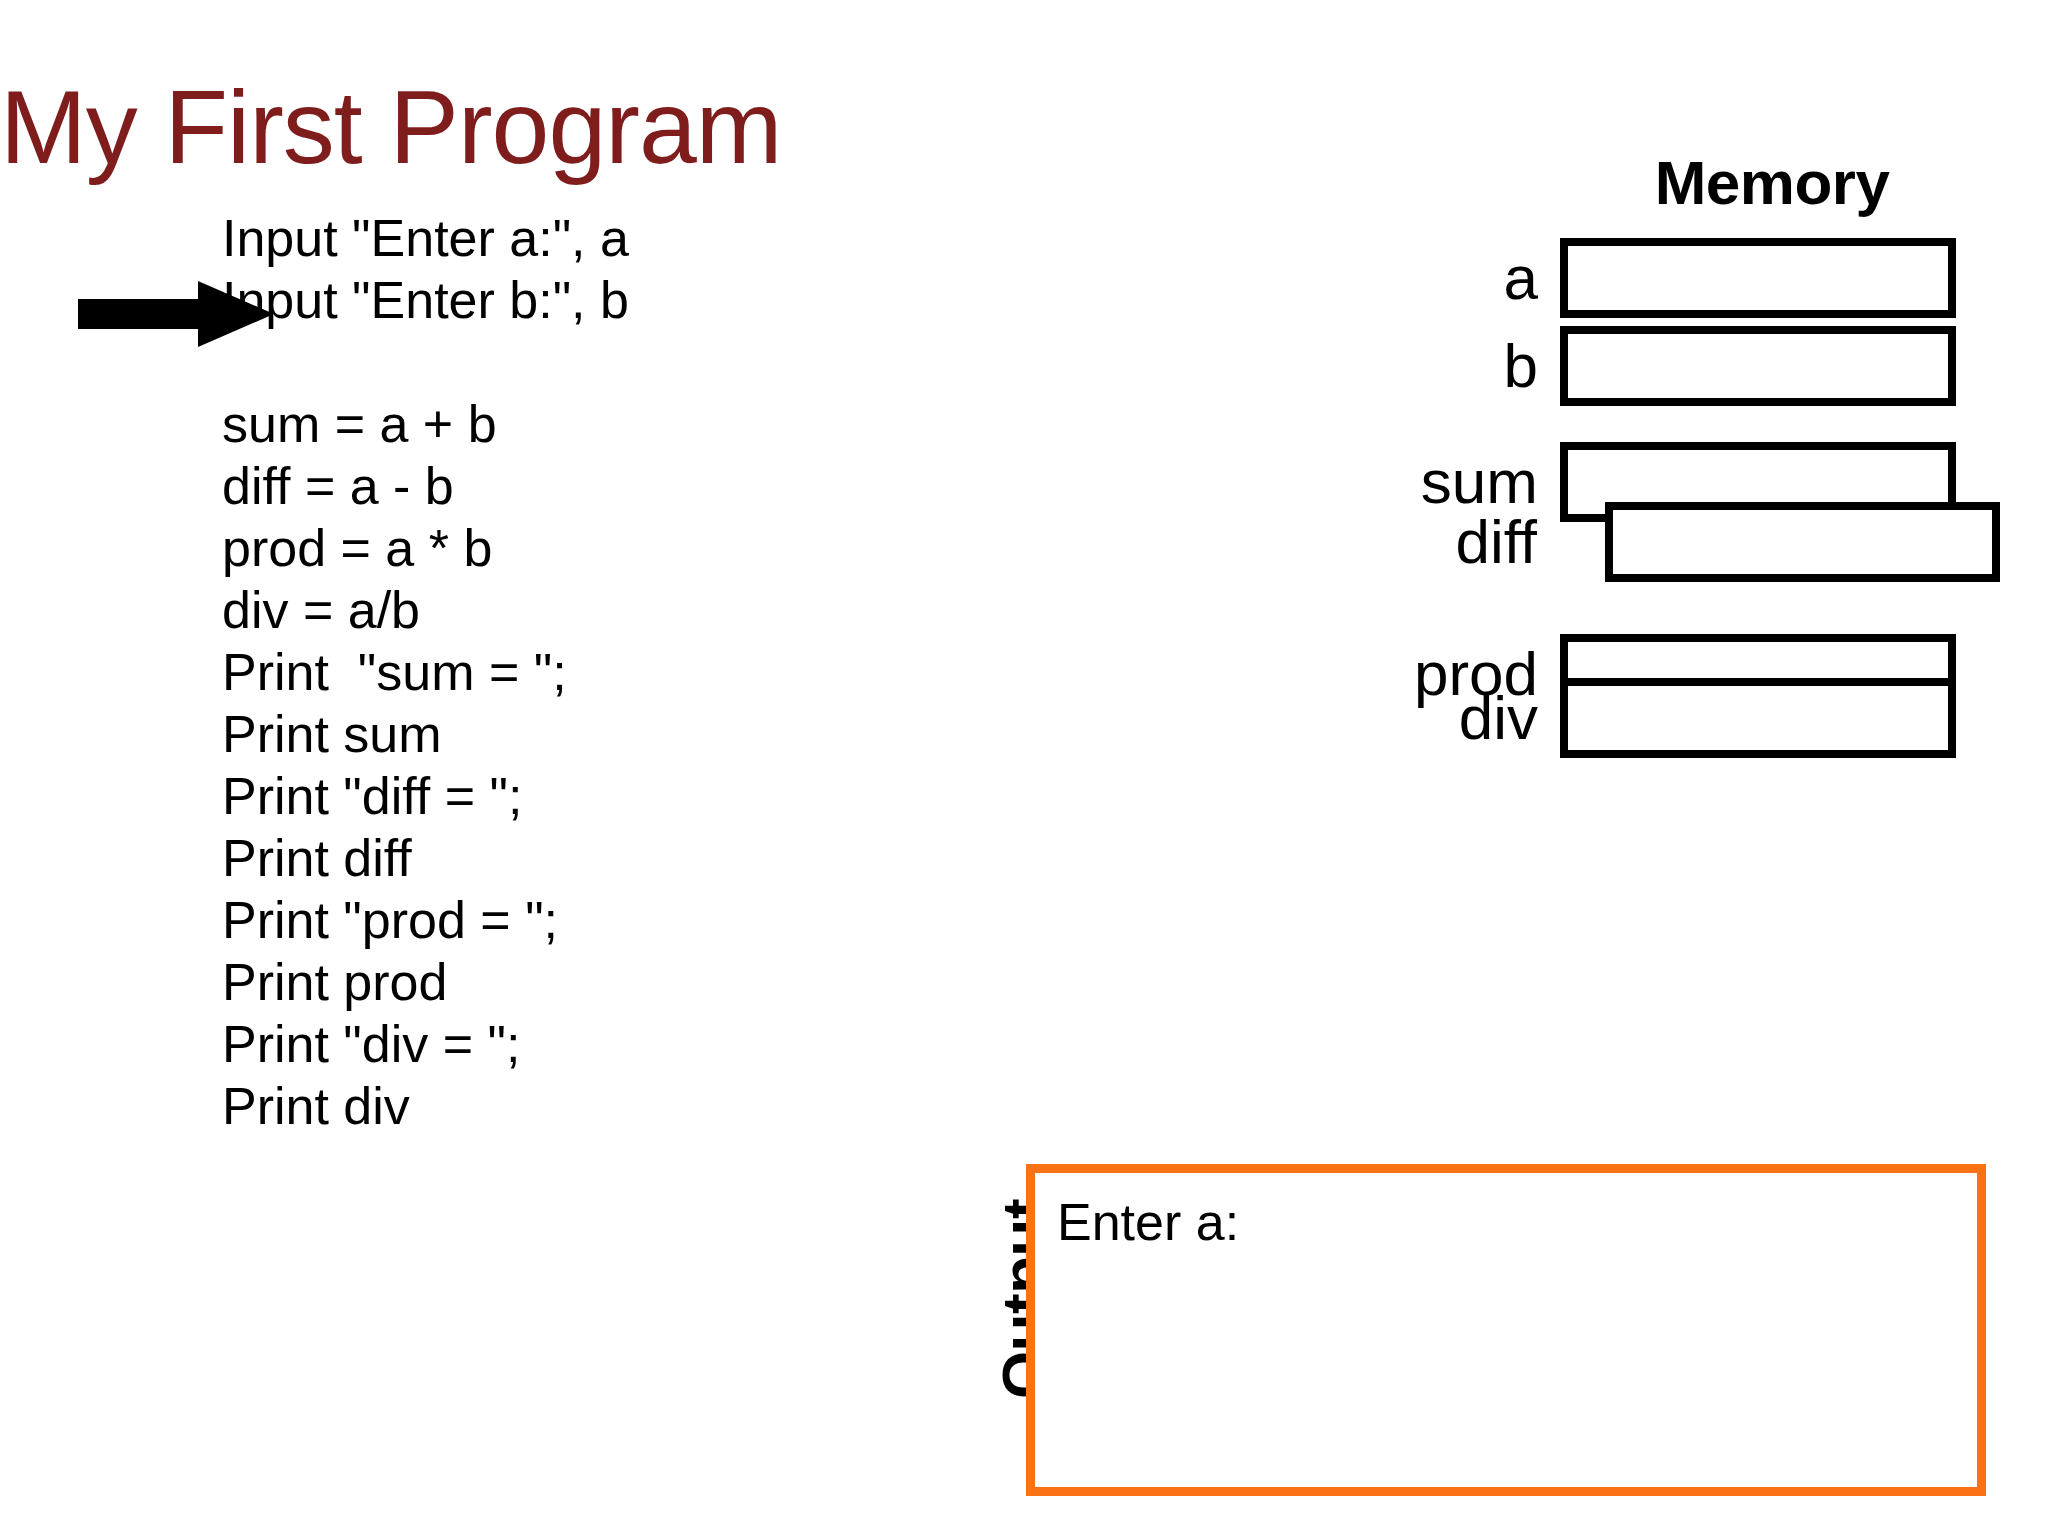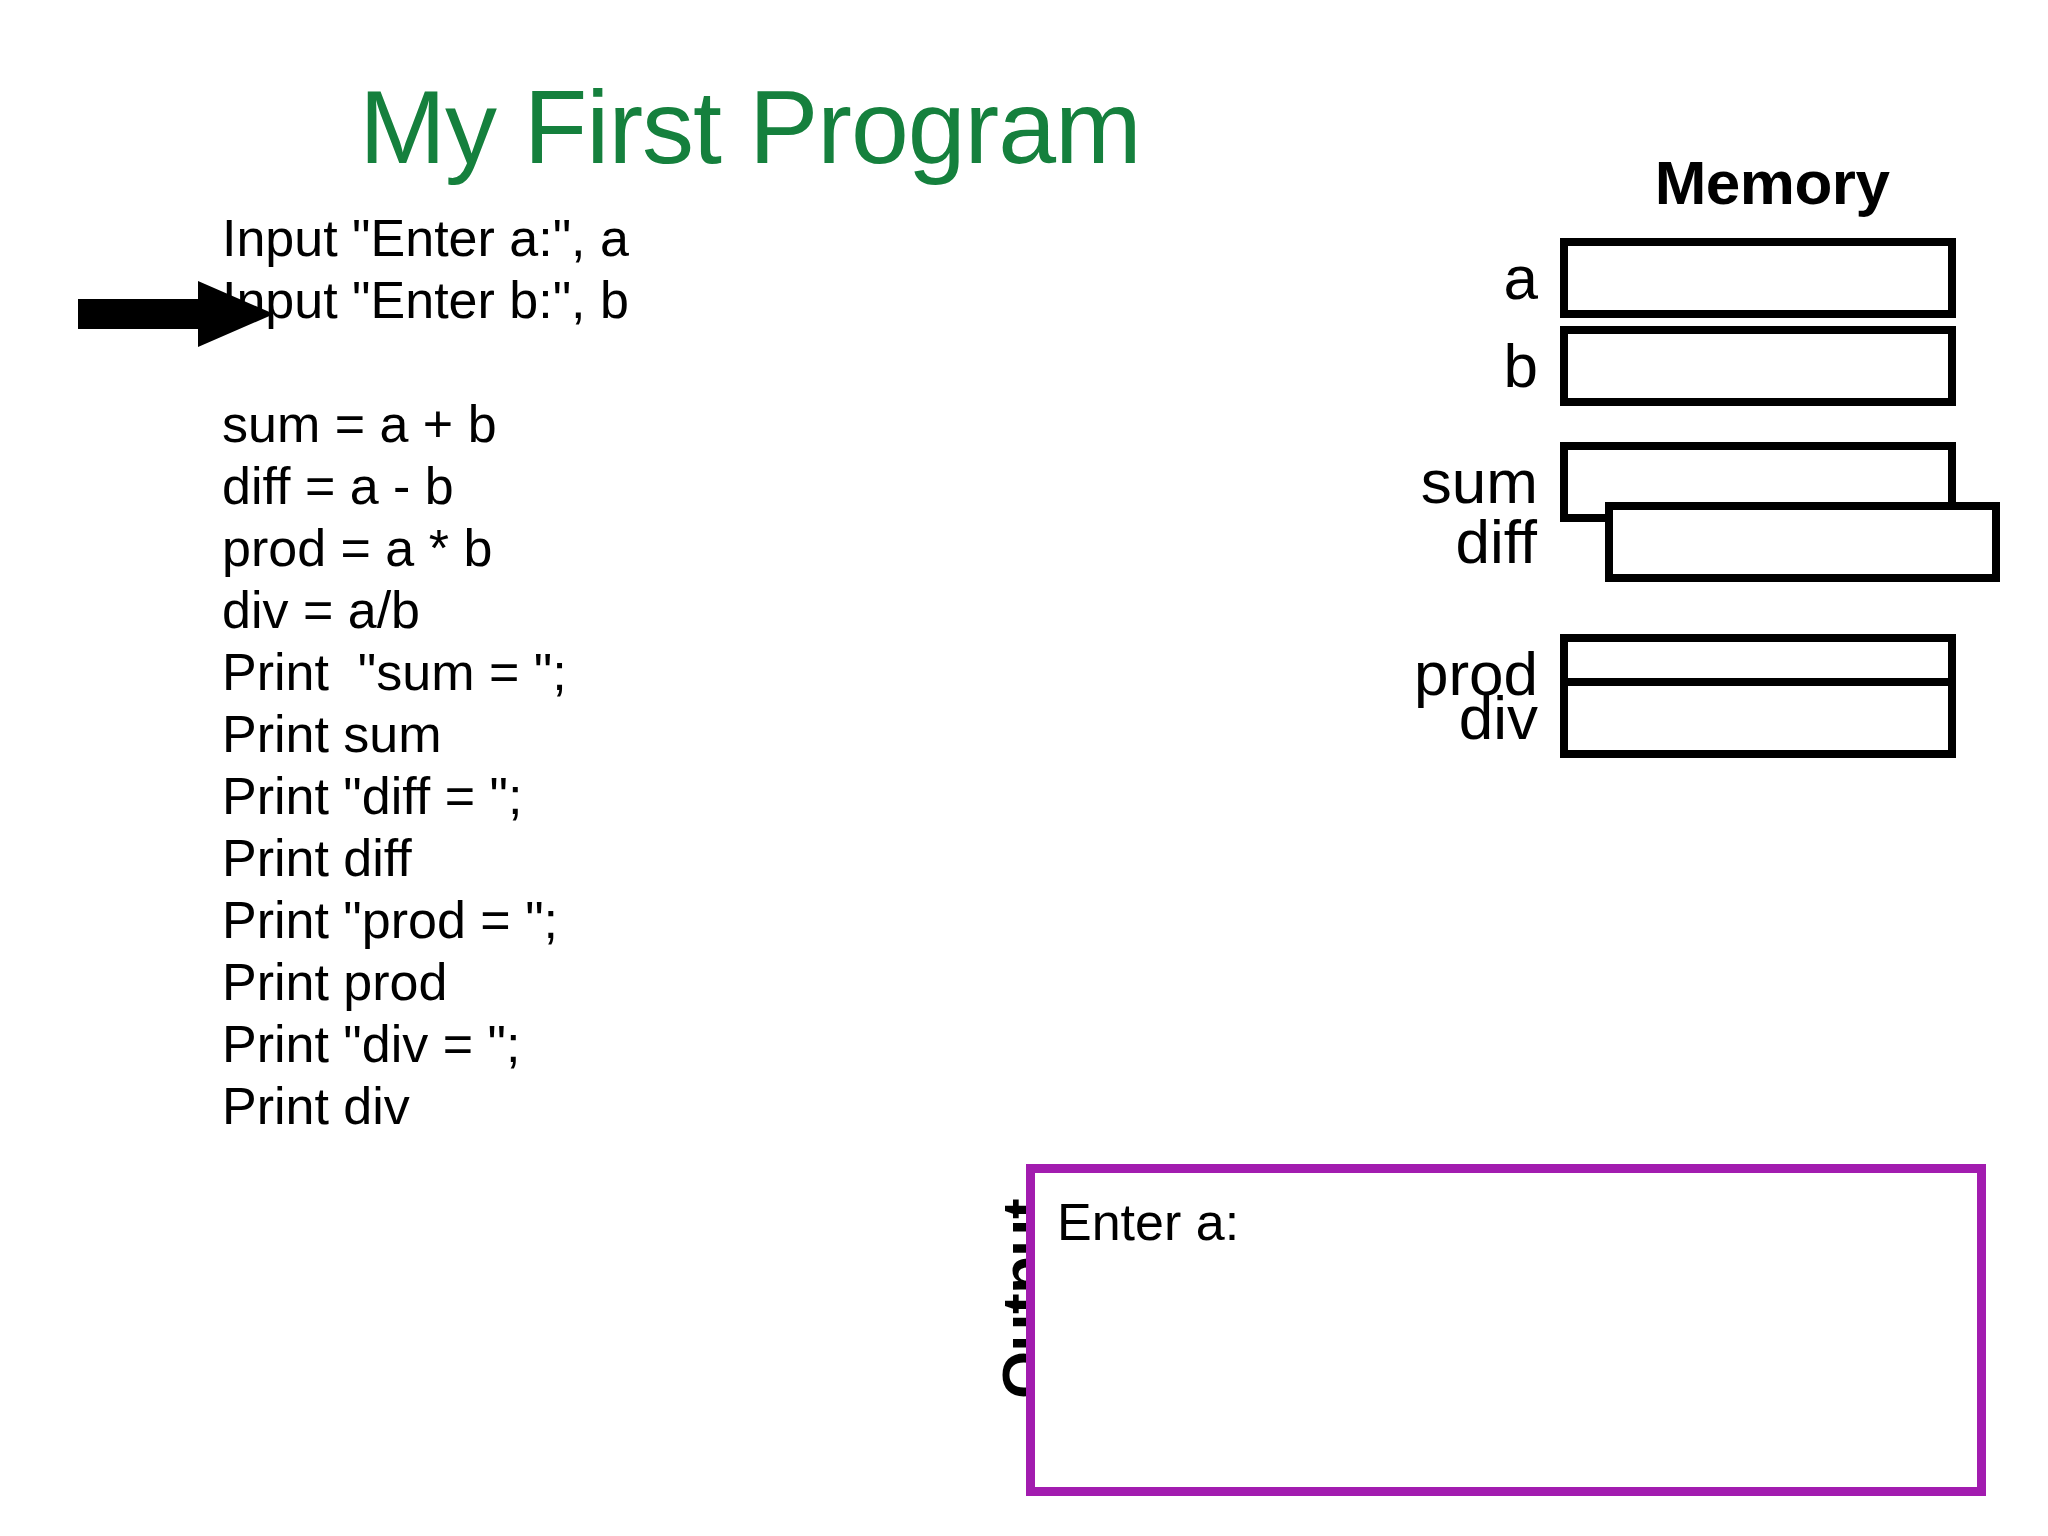--- a/index.html
+++ b/index.html
@@ -16,27 +16,26 @@
     font-family: "Liberation Sans", sans-serif;
     color: #000000;
   }
 
   
   #page-title {
     position: absolute;
     left: 0;
     top: 72px;
     width: 1500px;
-    text-align: center;
     font-size: 104px;
     line-height: 110px;
     font-weight: 400;
     letter-spacing: -1px;
     white-space: nowrap;
-    color: #15803d;
+    color: #7f1d1d;
   }
 
   
   #step-arrow {
     position: absolute;
     left: 78px;
     top: 281px;
     width: 196px;
     height: 66px;
   }
@@ -128,21 +127,21 @@
     transform: rotate(-90deg);
     transform-origin: center center;
     white-space: nowrap;
   }
   #output-box {
     position: absolute;
     left: 86px;
     top: 4px;
     width: 960px;
     height: 332px;
-    border: 9px solid #a21caf;
+    border: 9px solid #f97316;
     box-sizing: border-box;
     background: #ffffff;
     padding: 18px 22px;
   }
   .output-line {
     font-size: 52px;
     line-height: 62px;
     white-space: pre;
     font-weight: 400;
   }

